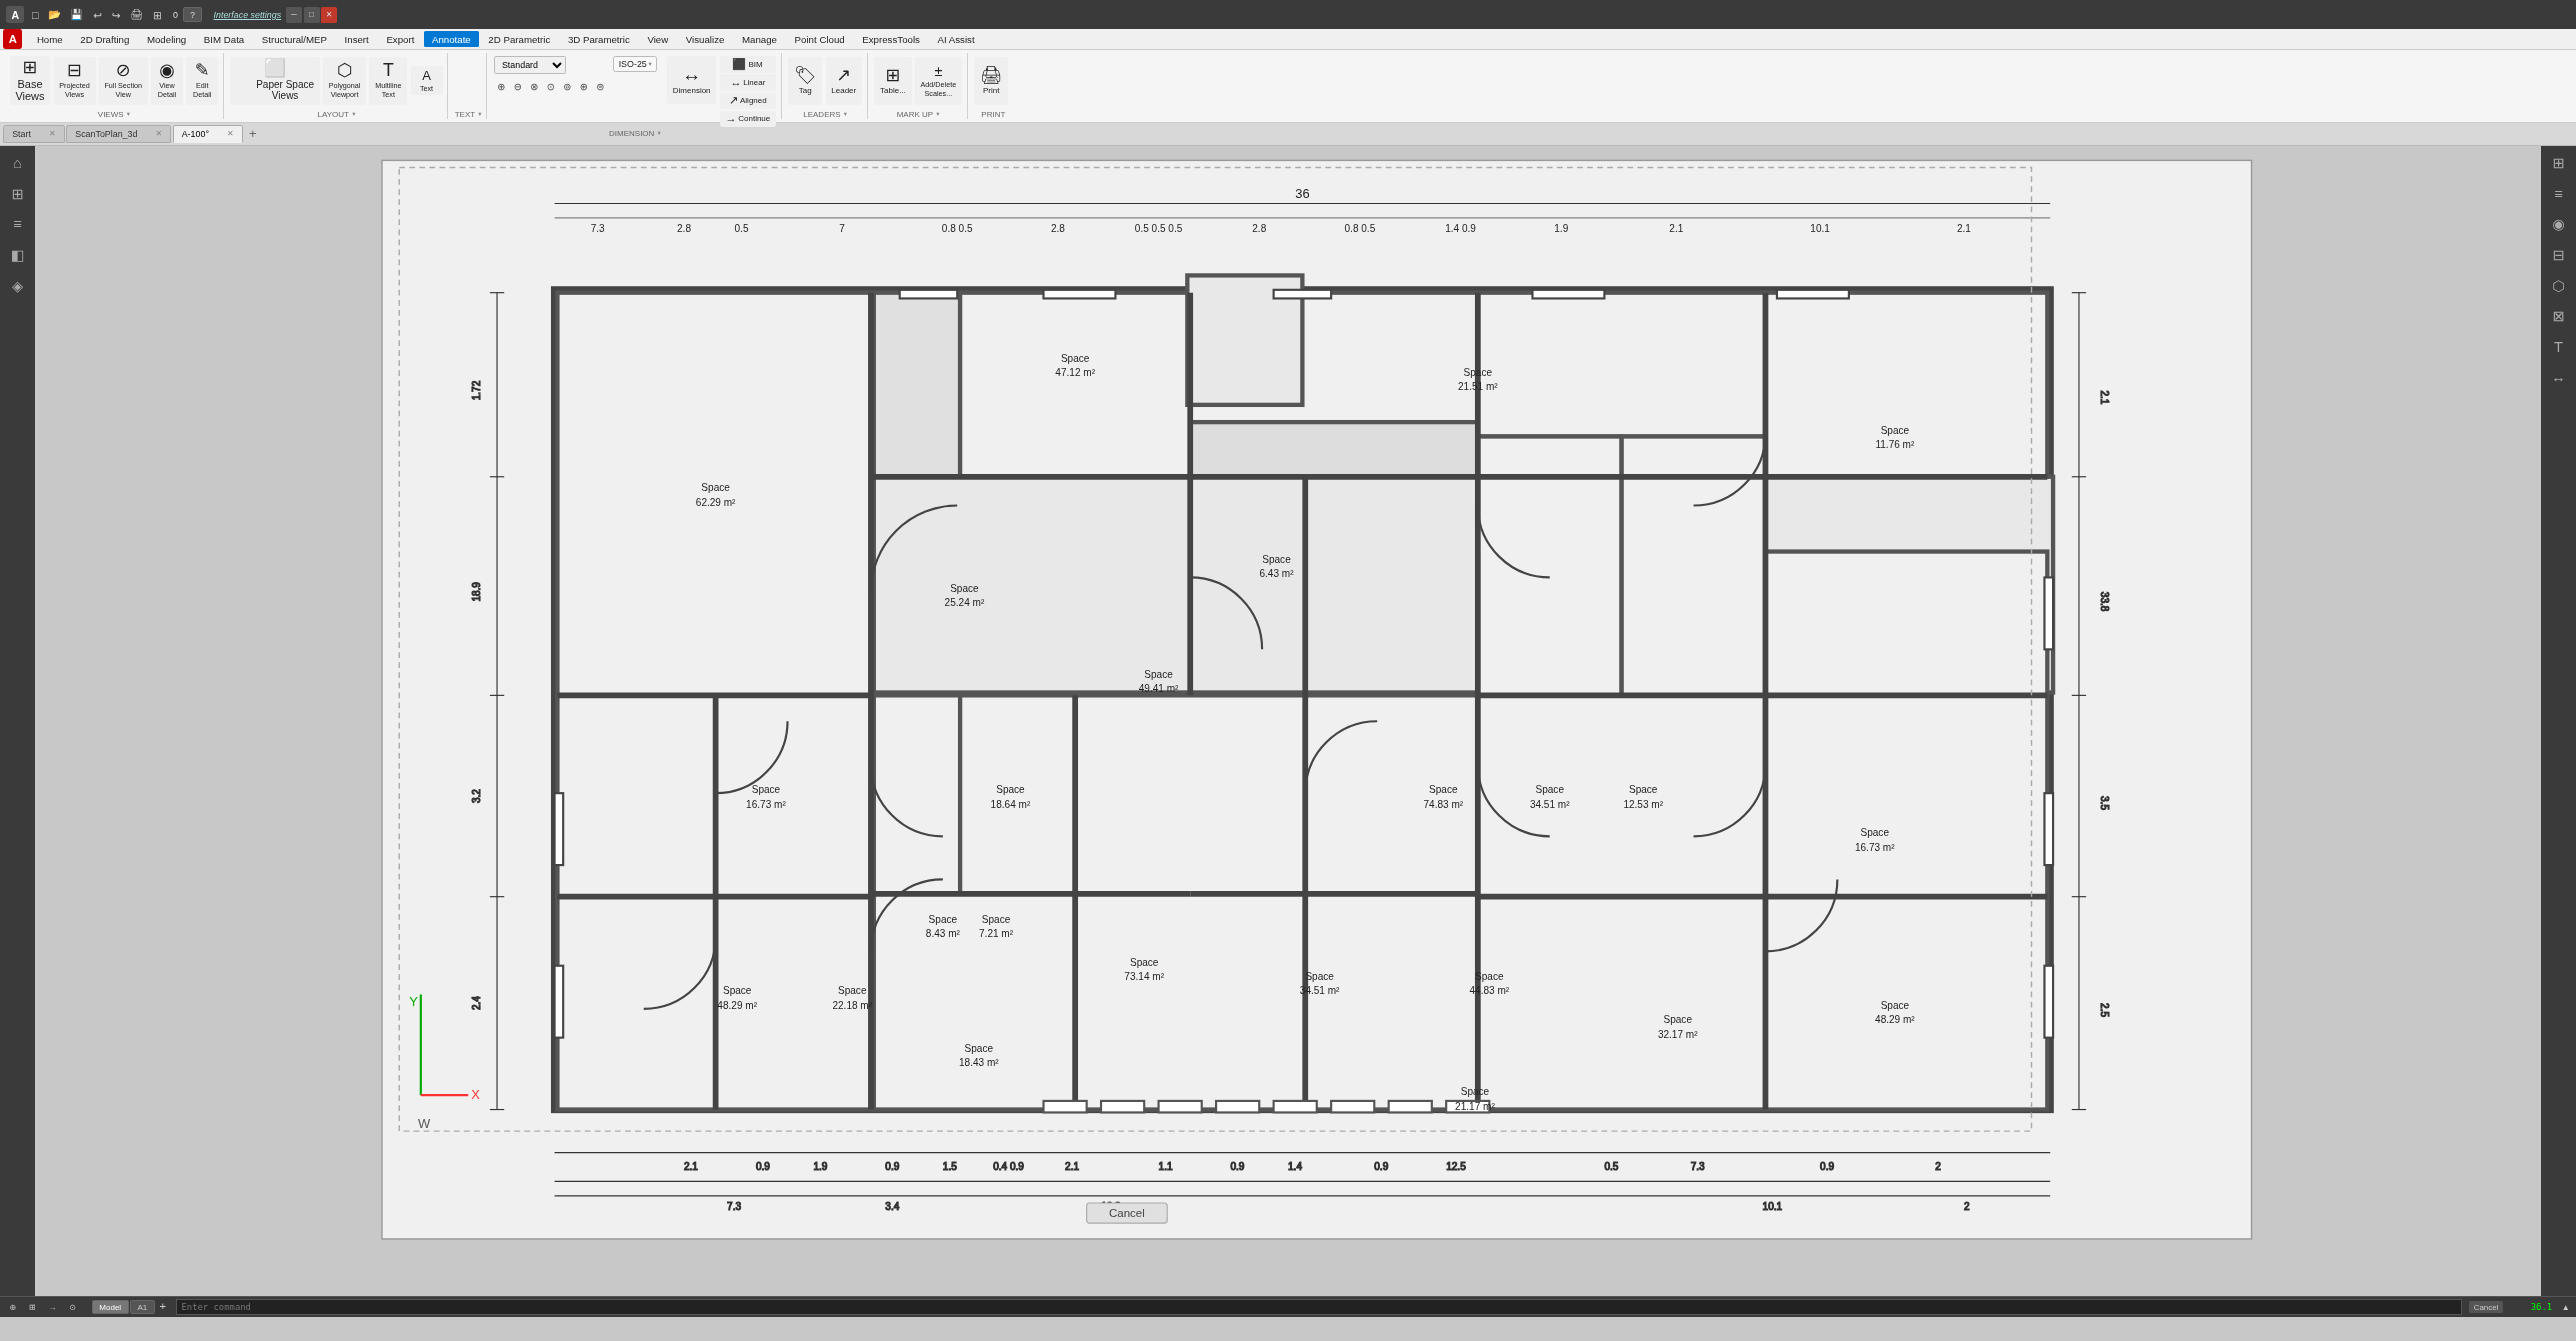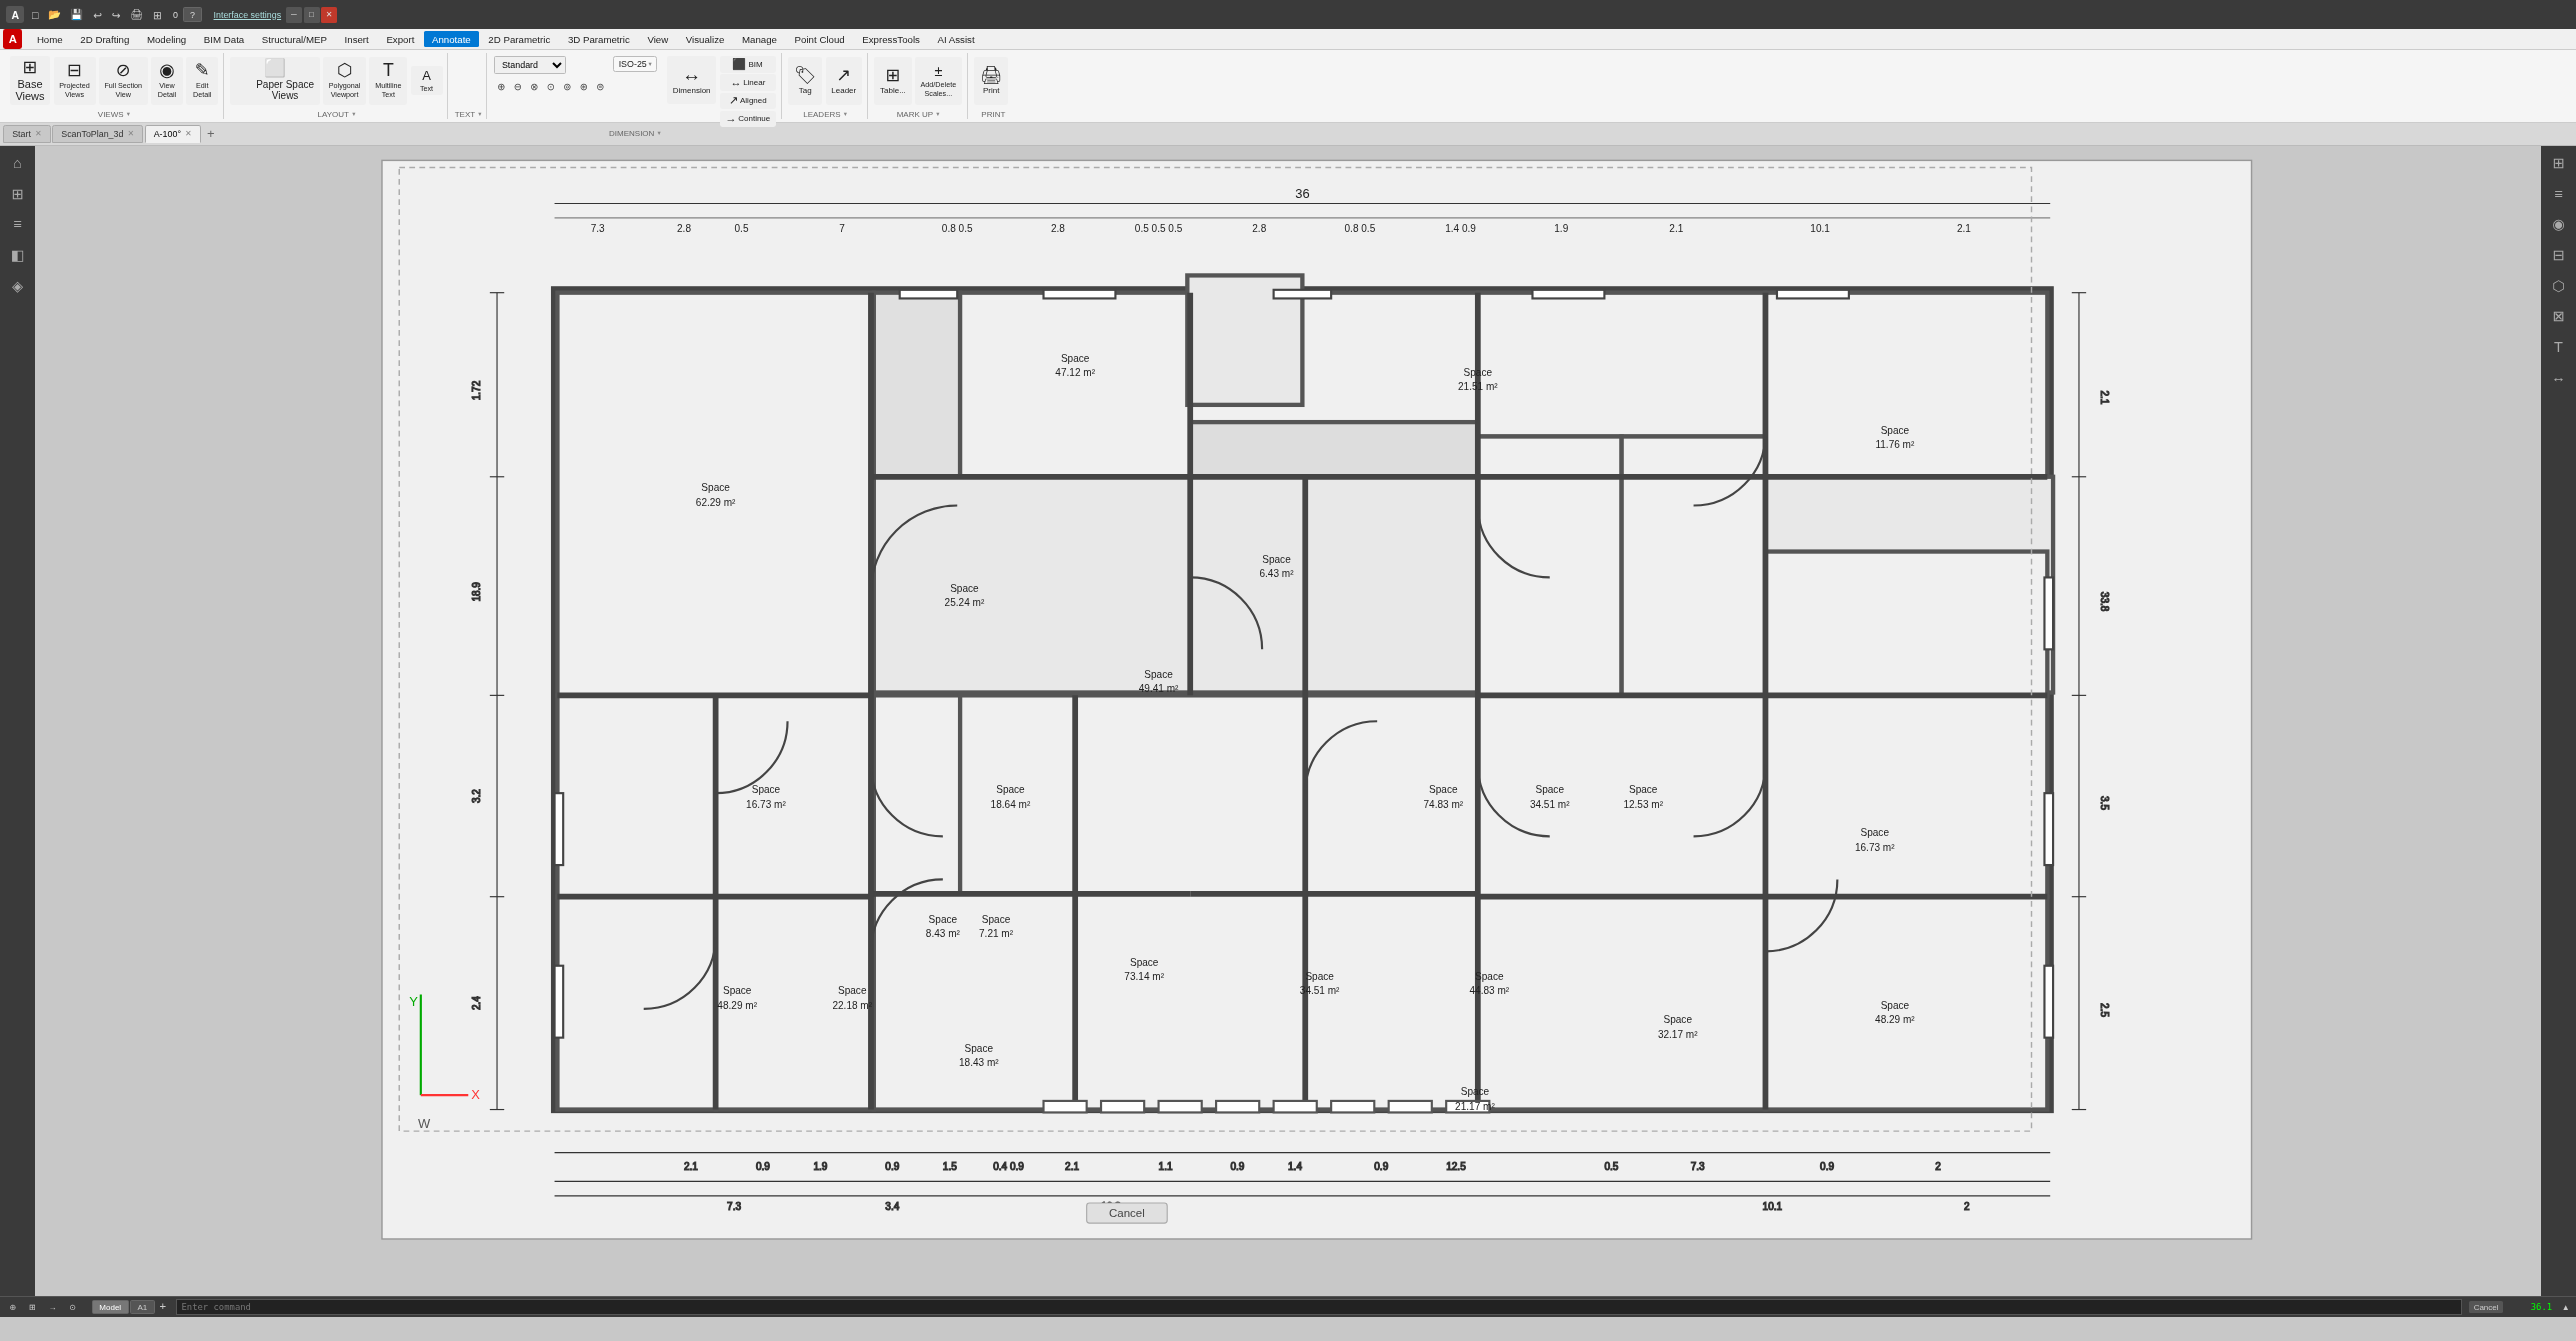--- a/index.html
+++ b/index.html
@@ -104,21 +104,21 @@
       display: flex;
       align-items: center;
       height: 22.5px;
       padding: 0 3.2px;
       gap: 1.6px;
       border-bottom: 0.8px solid #bbb;
     }
     .doc-tab {
       display: flex;
       align-items: center;
-      gap: 4px;
+      gap: 18px;
       padding: 3.2px 8px;
       background: #c8c8c8;
       border: 0.8px solid #aaa;
       border-radius: 2.4px 2.4px 0 0;
       font-size: 8.9px;
       cursor: pointer;
       color: #333;
     }
     .doc-tab.active { background: #f0f0f0; border-bottom: 0.8px solid #f0f0f0; color: #000; }
     .doc-tab .close-btn { font-size: 8px; color: #888; cursor: pointer; }
@@ -222,21 +222,21 @@
     <button class="qa-btn">□</button>
     <button class="qa-btn">📂</button>
     <button class="qa-btn">💾</button>
     <button class="qa-btn">↩</button>
     <button class="qa-btn">↪</button>
     <button class="qa-btn">🖨</button>
     <button class="qa-btn">⊞</button>
   </div>
   <span style="color:#ddd; font-size:8.9px; margin-left:3.2px;">0</span>
   <button class="help-btn">?</button>
-  <span style="color:#add; font-size:8.9px; margin-left:6.4px; cursor:pointer; text-decoration:underline;">Interface settings</span>
+  <span style="color:#add; font-size:8.9px; margin-left:6.4px; cursor:pointer; text-decoration:underline;font-style:italic;">Interface settings</span>
   <div class="window-controls">
     <button class="wc-btn">─</button>
     <button class="wc-btn">□</button>
     <button class="wc-btn wc-close">✕</button>
   </div>
 </div>
 
 <div id="menubar">
   <div class="app-menu-icon">A</div>
   <div class="menu-item">Home</div>

